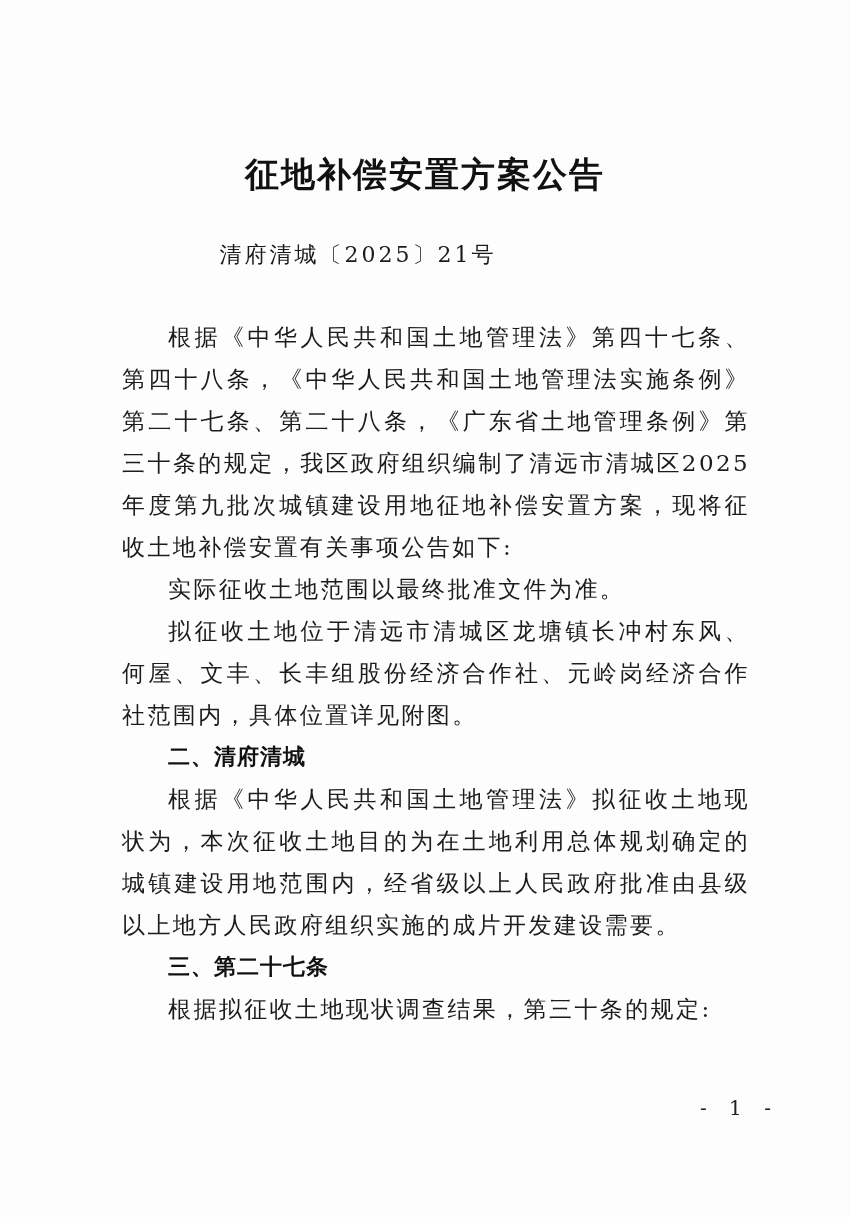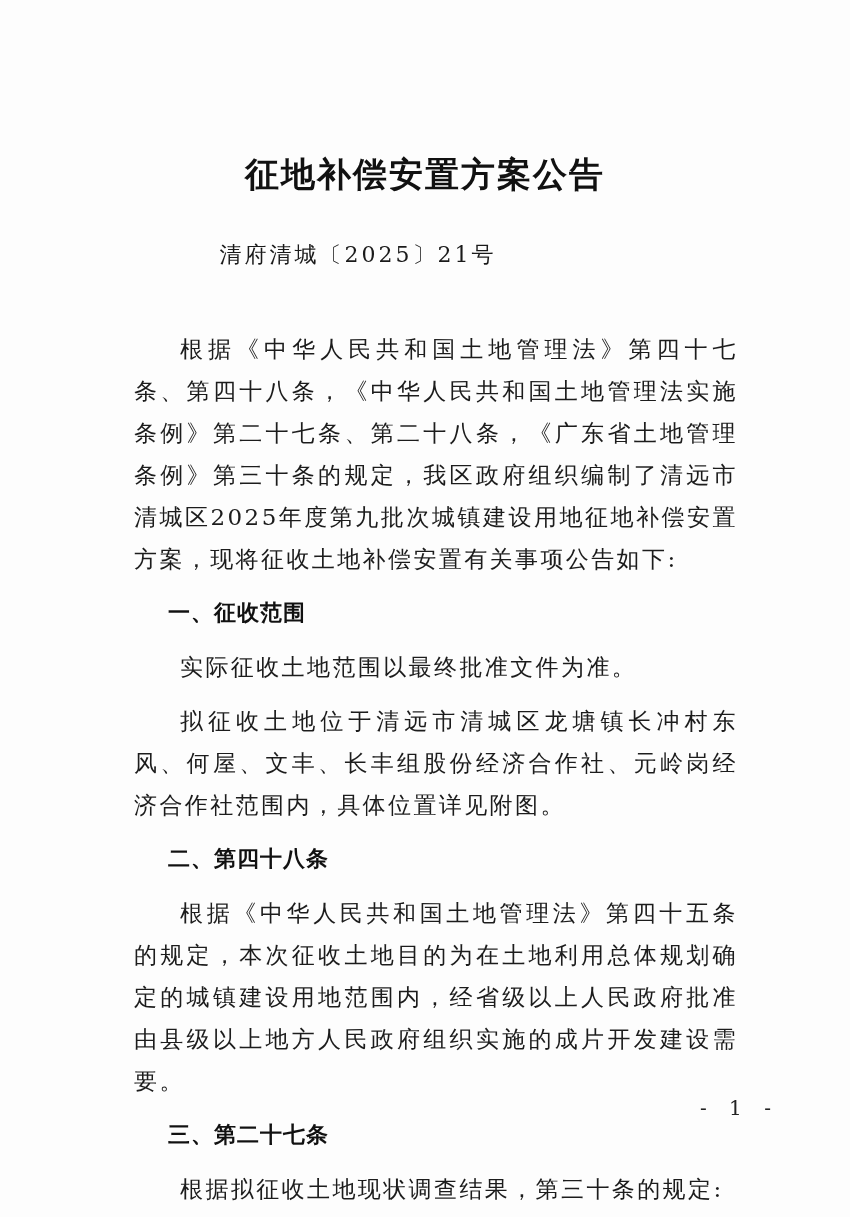--- a/index.html
+++ b/index.html
@@ -17,46 +17,45 @@
     }
     .docno {
       position: absolute; left: 0; width: 716px; top: 240px;
       text-align: center; font-size: 22px; letter-spacing: 3px; color: #1a1a1a;
     }
     .body {
       position: absolute; left: 122px; top: 316px; width: 628px;
       font-size: 23px; line-height: 42px; letter-spacing: 2.4px;
       text-align: justify; color: #1c1c1c;
     }
-    .para { margin: 12px; text-indent: 46px; text-align: justify; }
+    .para { margin: 0; text-indent: 46px; text-align: justify; }
     .heading {
       margin: 0; text-indent: 46px; font-weight: bold;
       font-family: "DejaVu Sans", "Liberation Sans", sans-serif;
       font-size: 22px; letter-spacing: 1px; color: #111;
     }
     .pagenum {
       position: absolute; left: 700px; top: 1096px;
       font-size: 20px; letter-spacing: 8px; color: #222;
     }
   </style>
 </head>
 <body>
 
 <div class="page">
   <div class="title">征地补偿安置方案公告</div>
   <div class="docno">清府清城〔2025〕21号</div>
 
   <div class="body">
     <p class="para">根据《中华人民共和国土地管理法》第四十七条、第四十八条，《中华人民共和国土地管理法实施条例》第二十七条、第二十八条，《广东省土地管理条例》第三十条的规定，我区政府组织编制了清远市清城区2025年度第九批次城镇建设用地征地补偿安置方案，现将征收土地补偿安置有关事项公告如下:</p>
 
-    <p class="heading">一、征收范围</p>
     <p class="para">实际征收土地范围以最终批准文件为准。</p>
     <p class="para">拟征收土地位于清远市清城区龙塘镇长冲村东风、何屋、文丰、长丰组股份经济合作社、元岭岗经济合作社范围内，具体位置详见附图。</p>
 
-    <p class="heading">二、第四十八条</p>
-    <p class="para">根据《中华人民共和国土地管理法》第四十五条的规定，本次征收土地目的为在土地利用总体规划确定的城镇建设用地范围内，经省级以上人民政府批准由县级以上地方人民政府组织实施的成片开发建设需要。</p>
+    <p class="heading">二、清府清城</p>
+    <p class="para">根据《中华人民共和国土地管理法》拟征收土地现状为，本次征收土地目的为在土地利用总体规划确定的城镇建设用地范围内，经省级以上人民政府批准由县级以上地方人民政府组织实施的成片开发建设需要。</p>
 
     <p class="heading">三、第二十七条</p>
     <p class="para">根据拟征收土地现状调查结果，第三十条的规定:</p>
   </div>
 
   <div class="pagenum">- 1 -</div>
 </div>
 
 </body></html>

